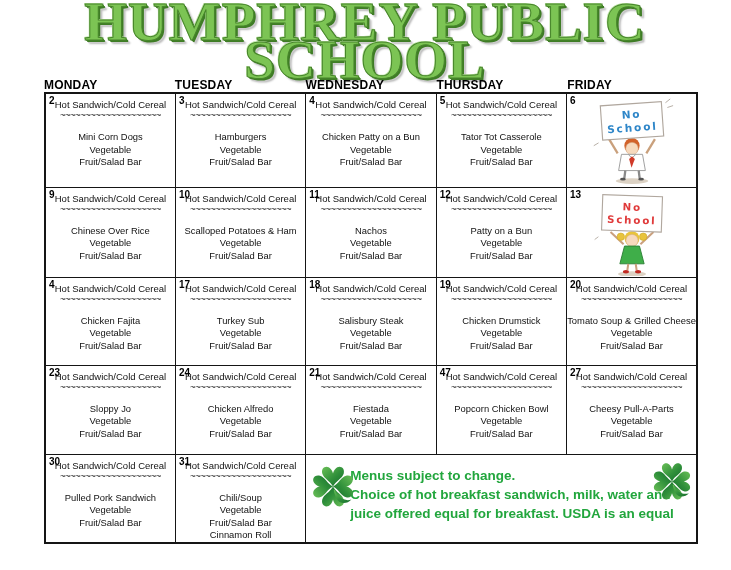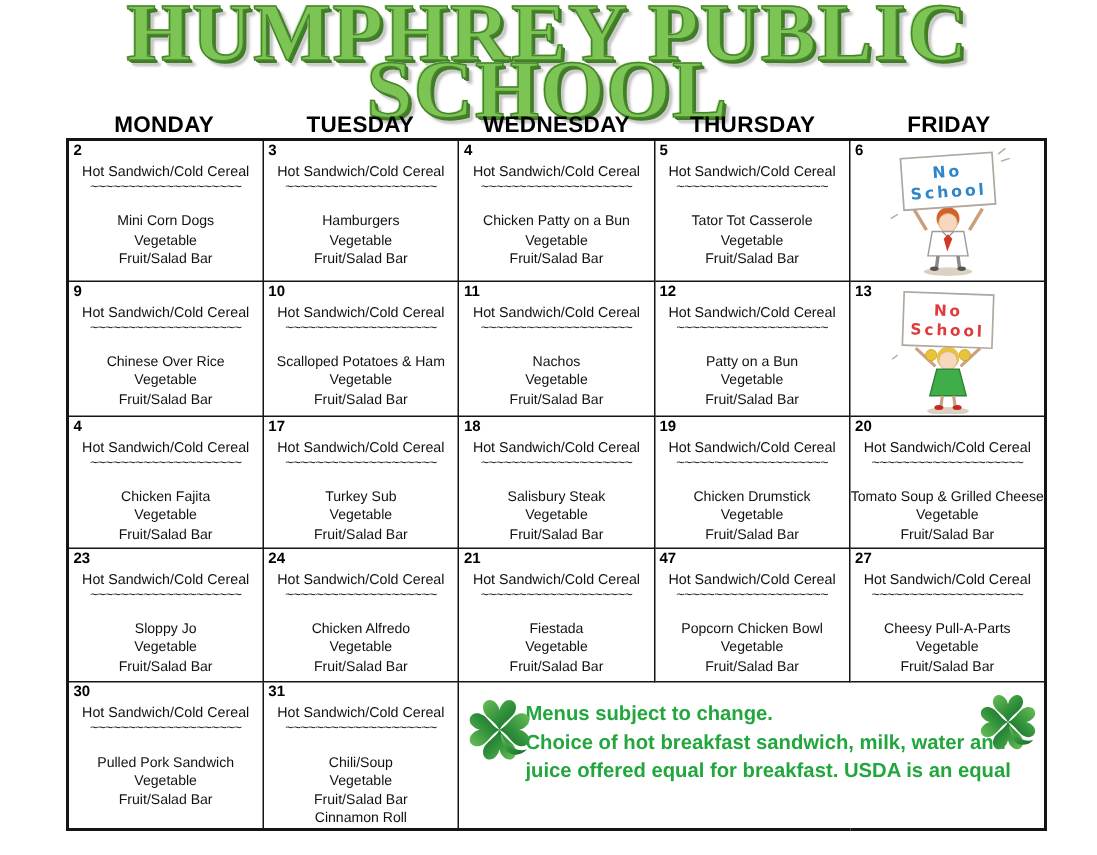--- a/index.html
+++ b/index.html
@@ -9,30 +9,30 @@
   .titleblock{padding-top:3px;width:670px;margin-left:30px;text-align:center;
     font-family:"Liberation Serif",serif;font-weight:bold;color:#7cc454;
     -webkit-text-stroke:1px #47852b;
     text-shadow:-1px -1px 0 #b9e2a0,1px 1px 0 #3f7d26,2px 2px 0 #3f7d26,
                 3px 3px 0 #cccccc,4px 4px 2px #b9b9b9;}
   .t1{font-size:55px;line-height:38px;letter-spacing:1px;}
   .t2{font-size:51px;line-height:42px;letter-spacing:7px;margin-top:-3px;}
 
   
   .weekdays{display:flex;width:654px;margin-left:44px;height:13px;align-items:flex-end;}
-  .weekday{flex:1;text-align:center;font-weight:bold;font-size:15px;color:#000;letter-spacing:0.2px;}
+  .weekday{flex:1;font-weight:bold;font-size:12px;color:#000;letter-spacing:0.2px;}
 
   
   table.calendar{width:654px;margin-left:44px;border-collapse:collapse;table-layout:fixed;
     border:2.5px solid #151515;}
   td.cell{border:1.6px solid #151515;position:relative;vertical-align:top;text-align:center;
     padding:0;overflow:hidden;}
   tr.r1{height:94px;} tr.r2{height:90px;} tr.r3{height:88px;} tr.r4{height:89px;} tr.r5{height:80px;}
   .date{position:absolute;top:1px;left:3px;font-size:10px;font-weight:bold;color:#000;}
-  .bline{margin-top:15px;font-size:9.5px;color:#111;}
+  .bline{margin-top:5px;font-size:9.5px;color:#111;}
   .squig{font-size:9.5px;letter-spacing:-0.5px;line-height:9px;margin-bottom:12px;color:#222;}
   .item{font-size:9.4px;line-height:12.5px;white-space:nowrap;color:#111;}
 
   
   .noschool-wrap{display:flex;justify-content:center;align-items:flex-start;height:100%;}
   .noschool-wrap svg{margin-top:2px;}
   .signtext{font-family:"DejaVu Sans",sans-serif;font-weight:bold;font-size:11px;letter-spacing:2px;}
 
   
   .notice-cell{position:relative;}

